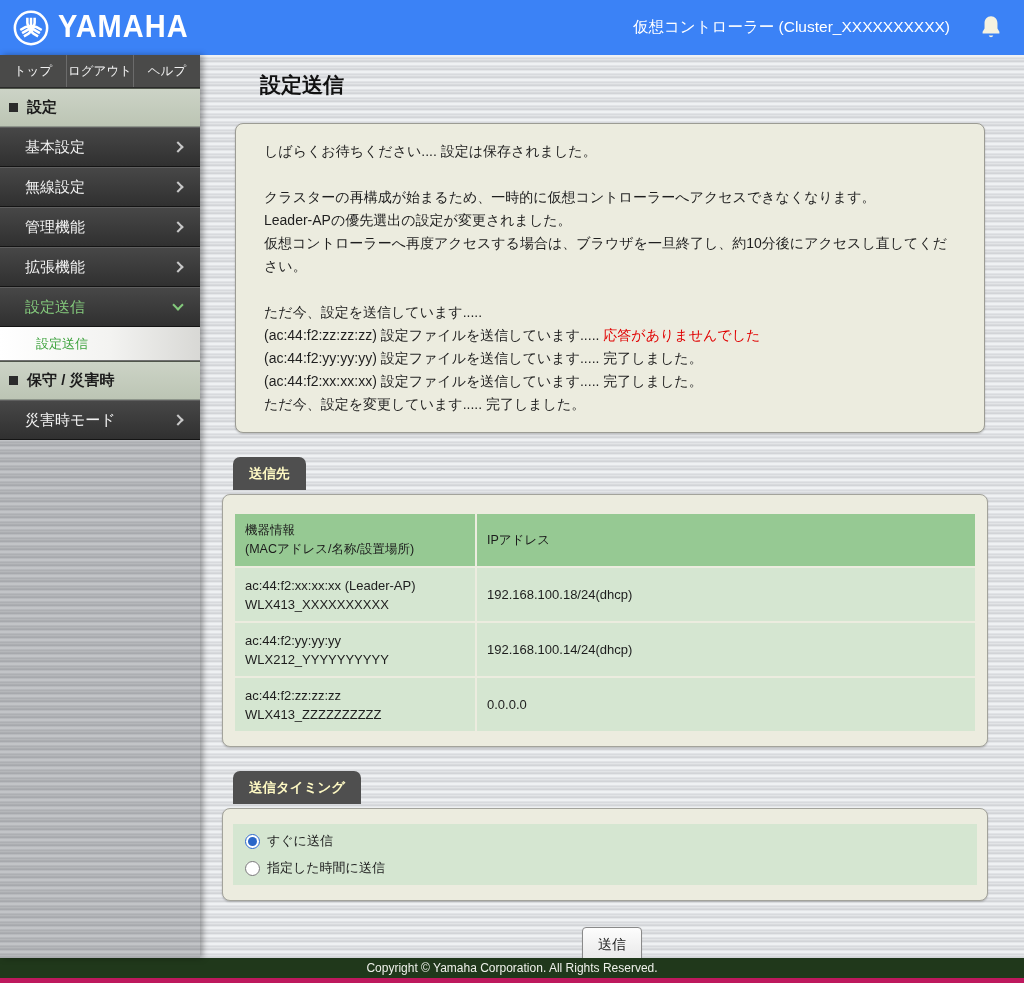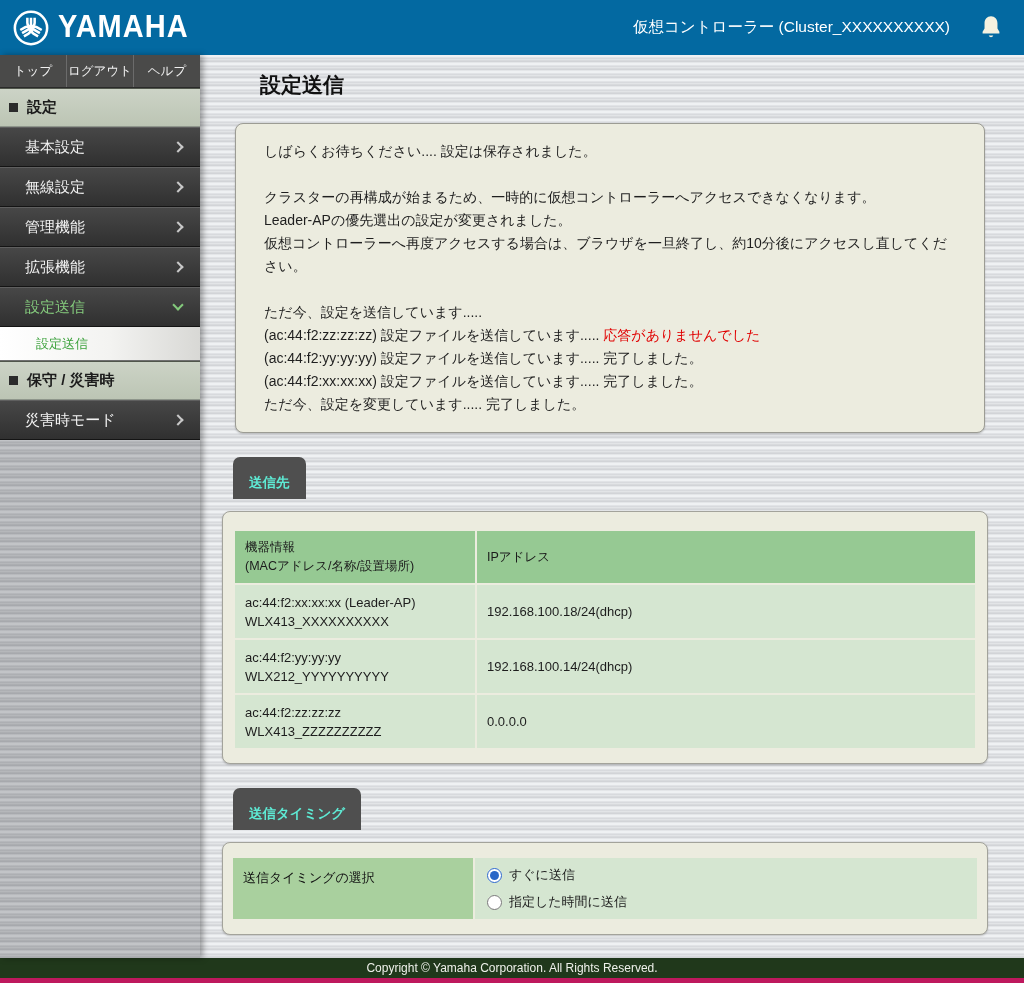--- a/index.html
+++ b/index.html
@@ -1,21 +1,21 @@
 <!DOCTYPE html>
 <html><head>
 <meta charset="utf-8">
 <style>
   * { margin:0; padding:0; box-sizing:border-box; }
   html,body { width:1024px; height:983px; overflow:hidden; }
   body { font-family:"Liberation Sans","DejaVu Sans",sans-serif; }
   .app { width:1024px; height:983px; display:flex; flex-direction:column; background:#dfe1e4; }
 
   
-  .hdr { height:55px; background:#0369a1; display:flex; align-items:center; justify-content:space-between; flex:0 0 55px; }
+  .hdr { height:55px; background:#3b82f6; display:flex; align-items:center; justify-content:space-between; flex:0 0 55px; }
   .brand { display:flex; align-items:center; gap:8px; padding-left:12px; }
   .brand svg { width:38px; height:38px; }
   .brand-text { color:#fff; font-size:29px; font-weight:bold; letter-spacing:1px; transform:scaleY(1.05); }
   .hdr-right { display:flex; align-items:center; gap:28px; padding-right:20px; }
   .hdr-title { color:#fff; font-size:15.5px; }
   .bell { width:26px; height:28px; cursor:pointer; }
 
   
   .middle { flex:1; display:flex; min-height:0; }
 
@@ -41,22 +41,22 @@
   
   .main { flex:1; min-width:0; overflow:hidden;
           background:repeating-linear-gradient(180deg,#eff1f3 0px,#eff1f3 2px,#d3d5d9 3px,#e7e9eb 5px,#c9cbcf 6px,#edeff1 8px); }
   h1.page-title { font-size:21px; font-weight:bold; color:#111; margin:16px 0 0 60px; }
 
   .msg-box { margin:24px 39px 0 35px; background:#ececdf; border:1px solid #9c9c94; border-radius:8px;
              padding:16px 28px; box-shadow:0 1px 2px rgba(0,0,0,0.2); }
   .msg-line { min-height:23px; line-height:23px; font-size:14px; color:#1f1f1f; white-space:pre-wrap; }
   .msg-line .red { color:#e00000; }
 
-  .cap-tab { display:inline-block; margin:24px 0 12px 33px; background:#4f4f4f; color:#5eead4; font-size:13.5px; font-weight:bold;
-             padding:17px 16px 7px; border-radius:7px 7px 0 0; position:relative; z-index:1; }
+  .cap-tab { display:inline-block; margin:24px 0 4px 33px; background:#4f4f4f; color:#fef9c3; font-size:13.5px; font-weight:bold;
+             padding:8px 16px 7px; border-radius:7px 7px 0 0; position:relative; z-index:1; }
   .panel { margin:0 36px 0 22px; background:#ececdf; border:1px solid #a3a39b; border-radius:8px;
            box-shadow:0 1px 2px rgba(0,0,0,0.2); position:relative; }
   .panel.dest { padding:17px 10px 13px; }
   .panel.timing { padding:15px 10px; }
 
   table.dest-table { width:100%; border-collapse:separate; border-spacing:2px; }
   table.dest-table th { background:#96c993; font-weight:normal; text-align:left; vertical-align:middle;
                         padding:7px 10px; font-size:12.5px; color:#1c1c1c; height:47px; }
   table.dest-table th.c1, table.dest-table td.c1 { width:240px; }
   table.dest-table td { background:#d5e6d1; padding:7px 10px; font-size:13px; color:#1d1d1d; vertical-align:middle; height:53px; }
@@ -209,21 +209,20 @@
             </td>
             <td>0.0.0.0</td>
           </tr>
         </tbody>
           </table>
       </div>
 
       <div class="cap-tab">送信タイミング</div>
       <div class="panel timing">
         <div class="trow">
-          <div class="tlabel">送信タイミングの選択</div>
           <div class="tfield">
             <label class="radio-row">
               <input type="radio" name="timing" checked="" style="">
               <span>すぐに送信</span>
             </label>
             <label class="radio-row">
               <input type="radio" name="timing" style="">
               <span>指定した時間に送信</span>
             </label>
           </div>

